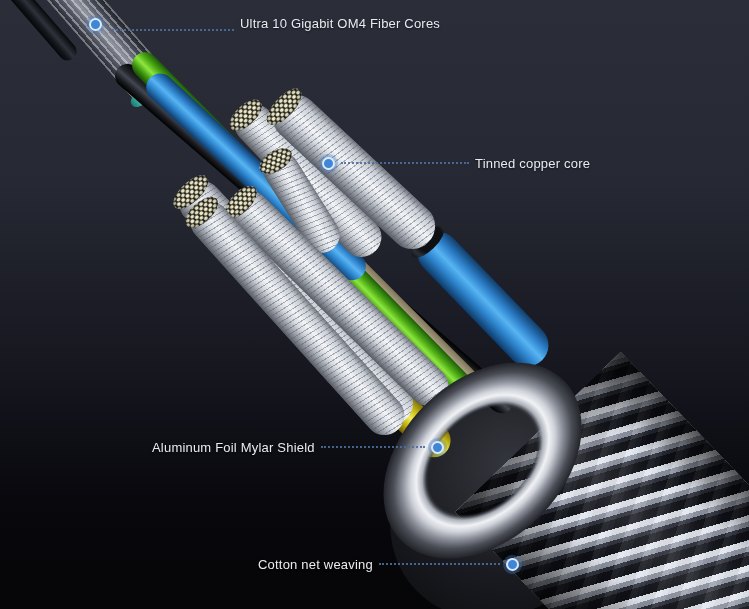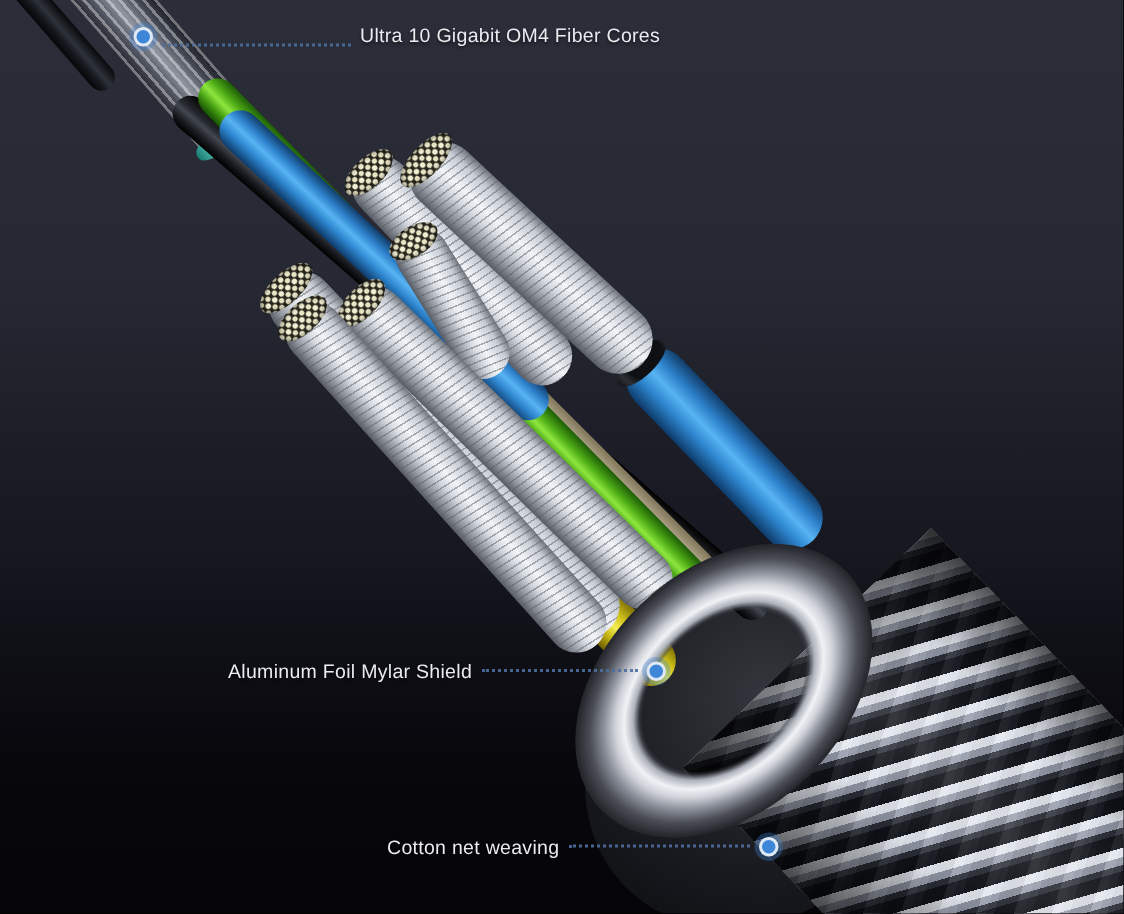--- a/index.html
+++ b/index.html
@@ -160,20 +160,25 @@
     </div>
 
   <div class="rot ring"></div>
 
   <div class="callout co-fiber">
     <span class="dot"></span>
     <span class="line"></span>
     <span class="txt">Ultra 10 Gigabit OM4 Fiber Cores</span>
   </div>
 
+  <div class="callout co-copper">
+    <span class="dot"></span>
+    <span class="line"></span>
+    <span class="txt">Tinned copper core</span>
+  </div>
 
   <div class="callout co-shield">
     <span class="txt">Aluminum Foil Mylar Shield</span>
     <span class="line"></span>
     <span class="dot"></span>
   </div>
 
   <div class="callout co-weave">
     <span class="txt">Cotton net weaving</span>
     <span class="line"></span>

